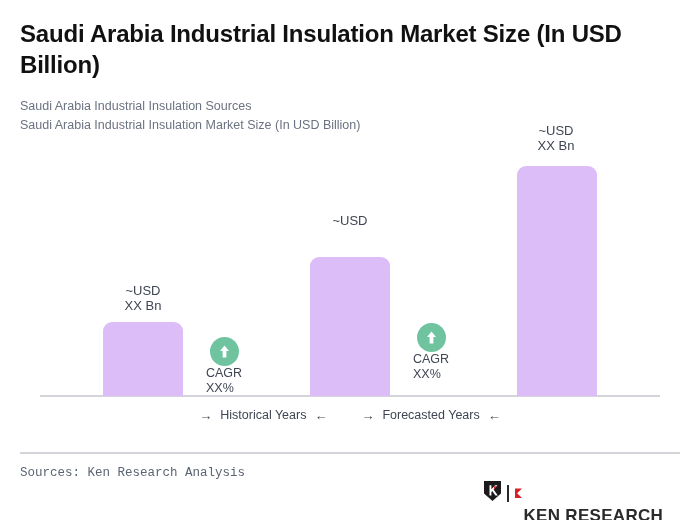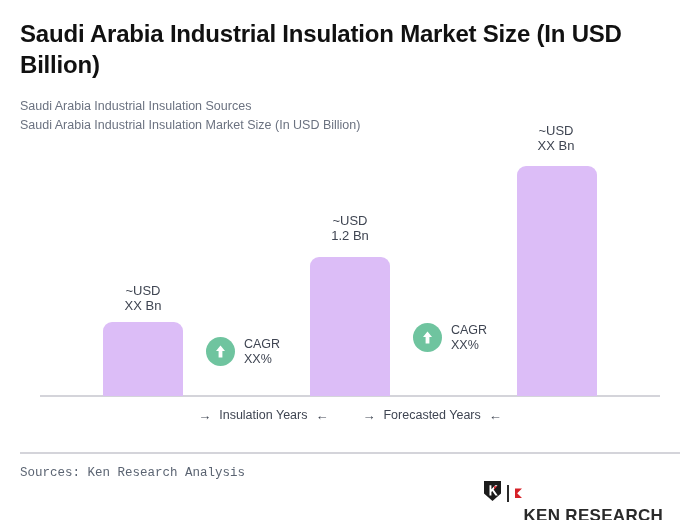--- a/index.html
+++ b/index.html
@@ -85,21 +85,21 @@
   }
   .bar-label-1 { left: 83px;  top: 284px; }
   .bar-label-2 { left: 290px; top: 214px; }
   .bar-label-3 { left: 496px; top: 124px; }
 
   
   .cagr {
     position: absolute;
     display: flex;
     align-items: center;
-    gap: 9px;
+    flex-direction: column;
   }
   .cagr-1 { left: 206px; top: 337px; }
   .cagr-2 { left: 413px; top: 323px; }
 
   .cagr-circle {
     width: 29px;
     height: 29px;
     border-radius: 50%;
     background: #6fc49f;
     display: flex;
@@ -193,21 +193,20 @@
     <div class="bar bar-1"></div>
     <div class="bar bar-2"></div>
     <div class="bar bar-3"></div>
 
     <div class="bar-label bar-label-1">
       <div>~USD</div>
       <div>XX Bn</div>
     </div>
     <div class="bar-label bar-label-2">
       <div>~USD</div>
-      <div>1.2 Bn</div>
     </div>
     <div class="bar-label bar-label-3">
       <div>~USD</div>
       <div>XX Bn</div>
     </div>
 
     <div class="cagr cagr-1">
       <span class="cagr-circle">
         <svg width="13" height="15" viewBox="0 0 13 15" aria-hidden="true">
           <path d="M6.5 1.6 L11 7.0 L8.4 7.0 L8.4 13.4 L4.6 13.4 L4.6 7.0 L2 7.0 Z" fill="#ffffff"></path>
@@ -227,21 +226,21 @@
       </span>
       <span class="cagr-text">
         <span>CAGR</span><br>
         <span>XX%</span>
       </span>
     </div>
 
     <div class="periods">
       <div class="period">
         <span class="arr">→</span>
-        <span>Insulation Years</span>
+        <span>Historical Years</span>
         <span class="arr">←</span>
       </div>
       <div class="period">
         <span class="arr">→</span>
         <span>Forecasted Years</span>
         <span class="arr">←</span>
       </div>
     </div>
 
   </div>

